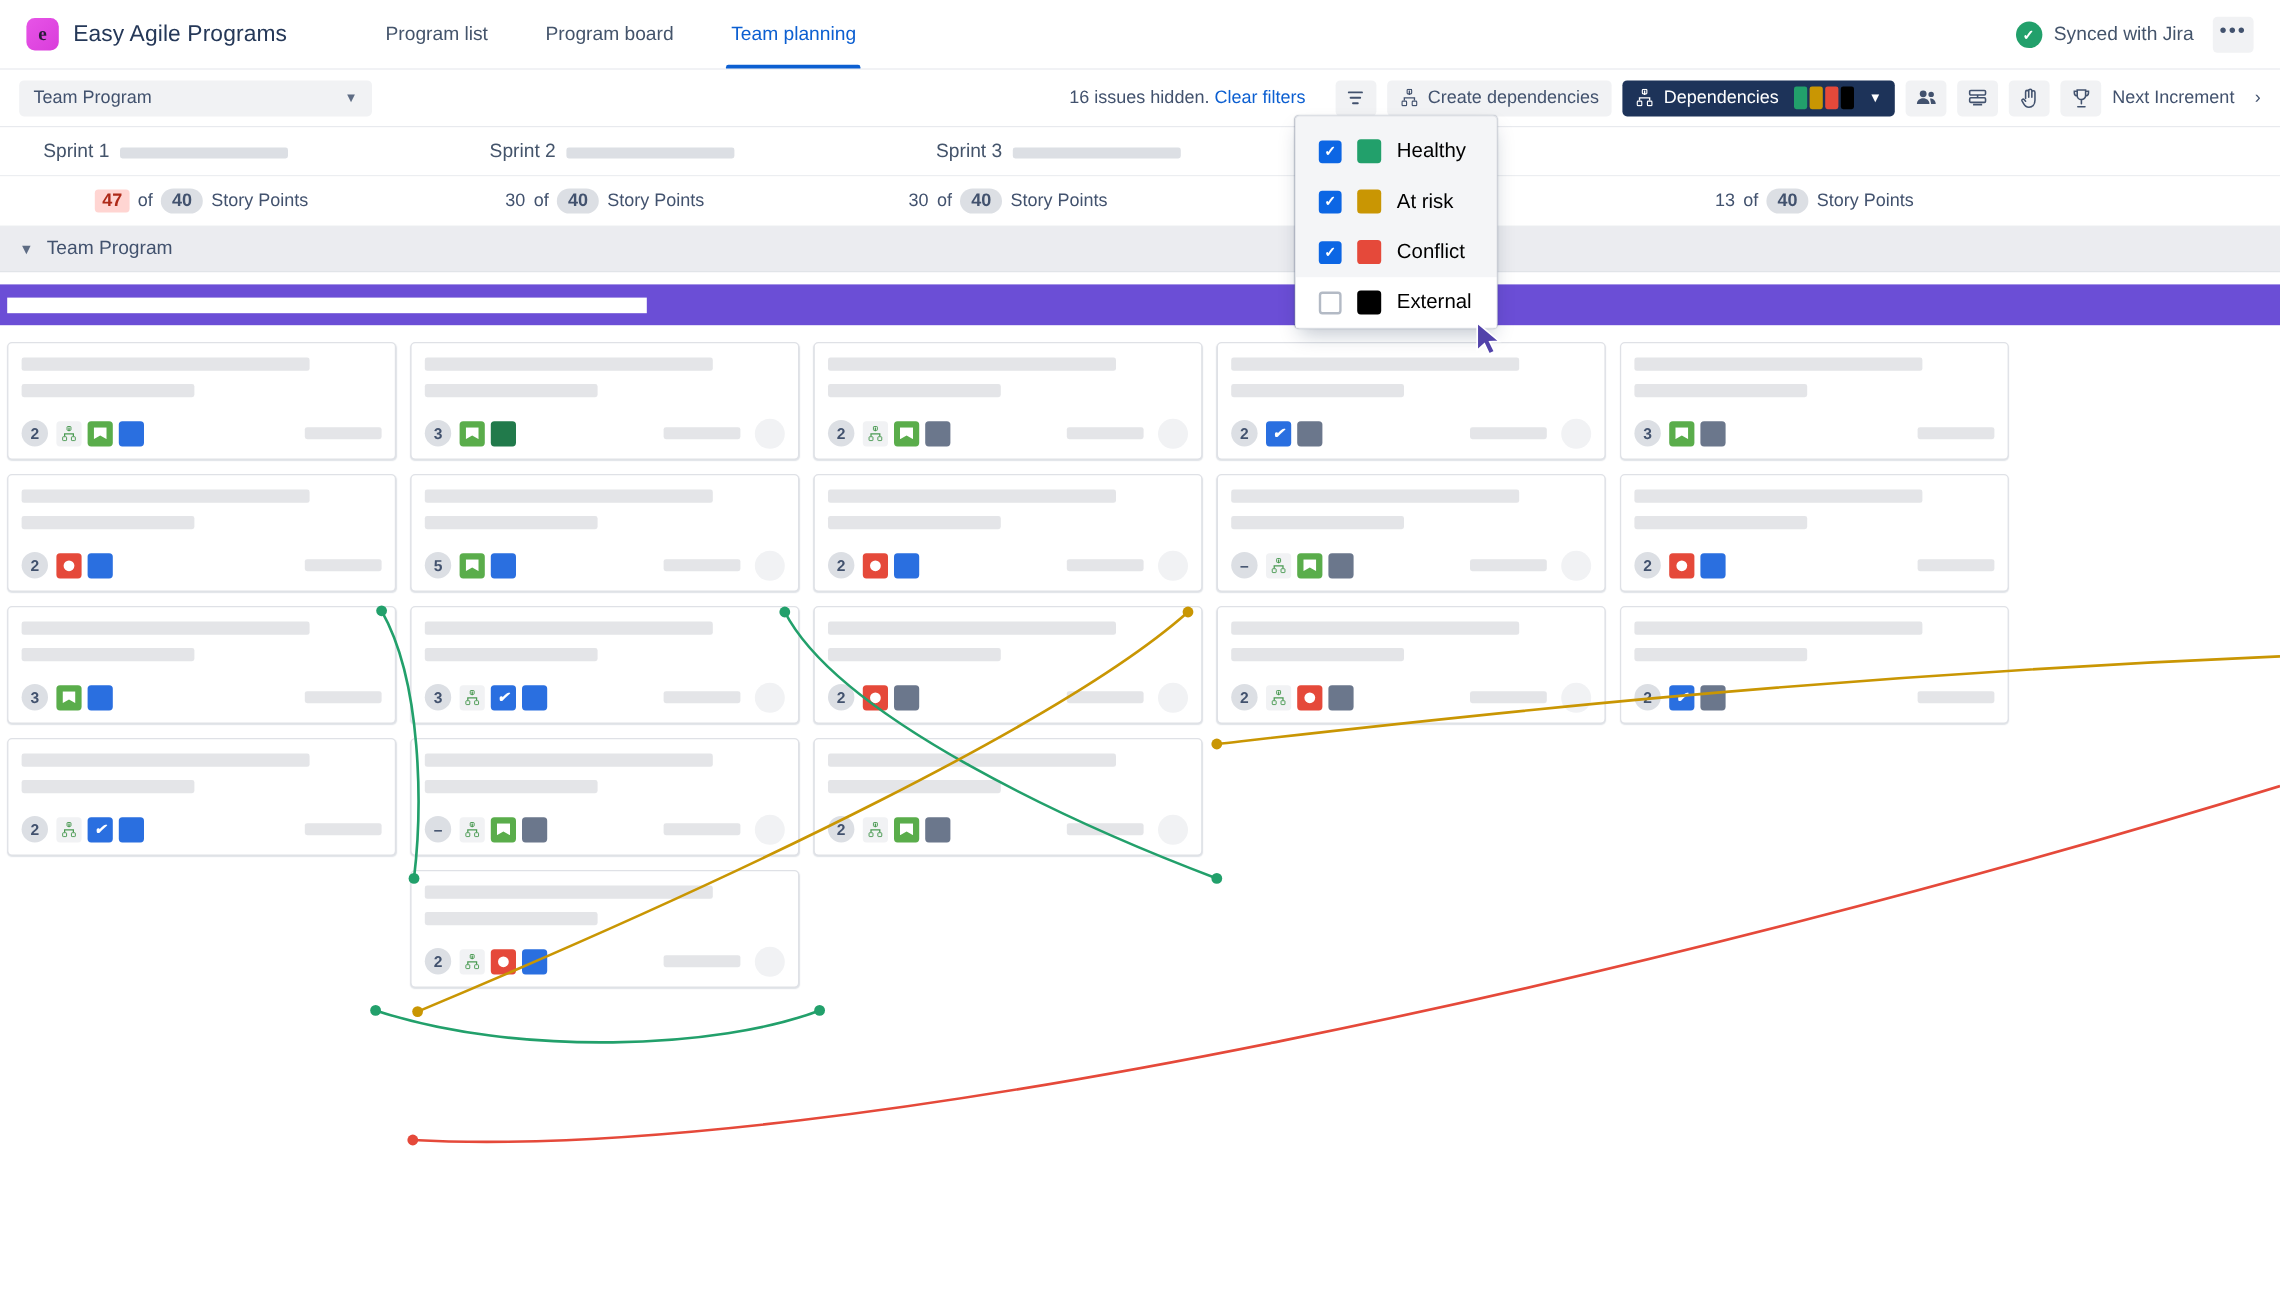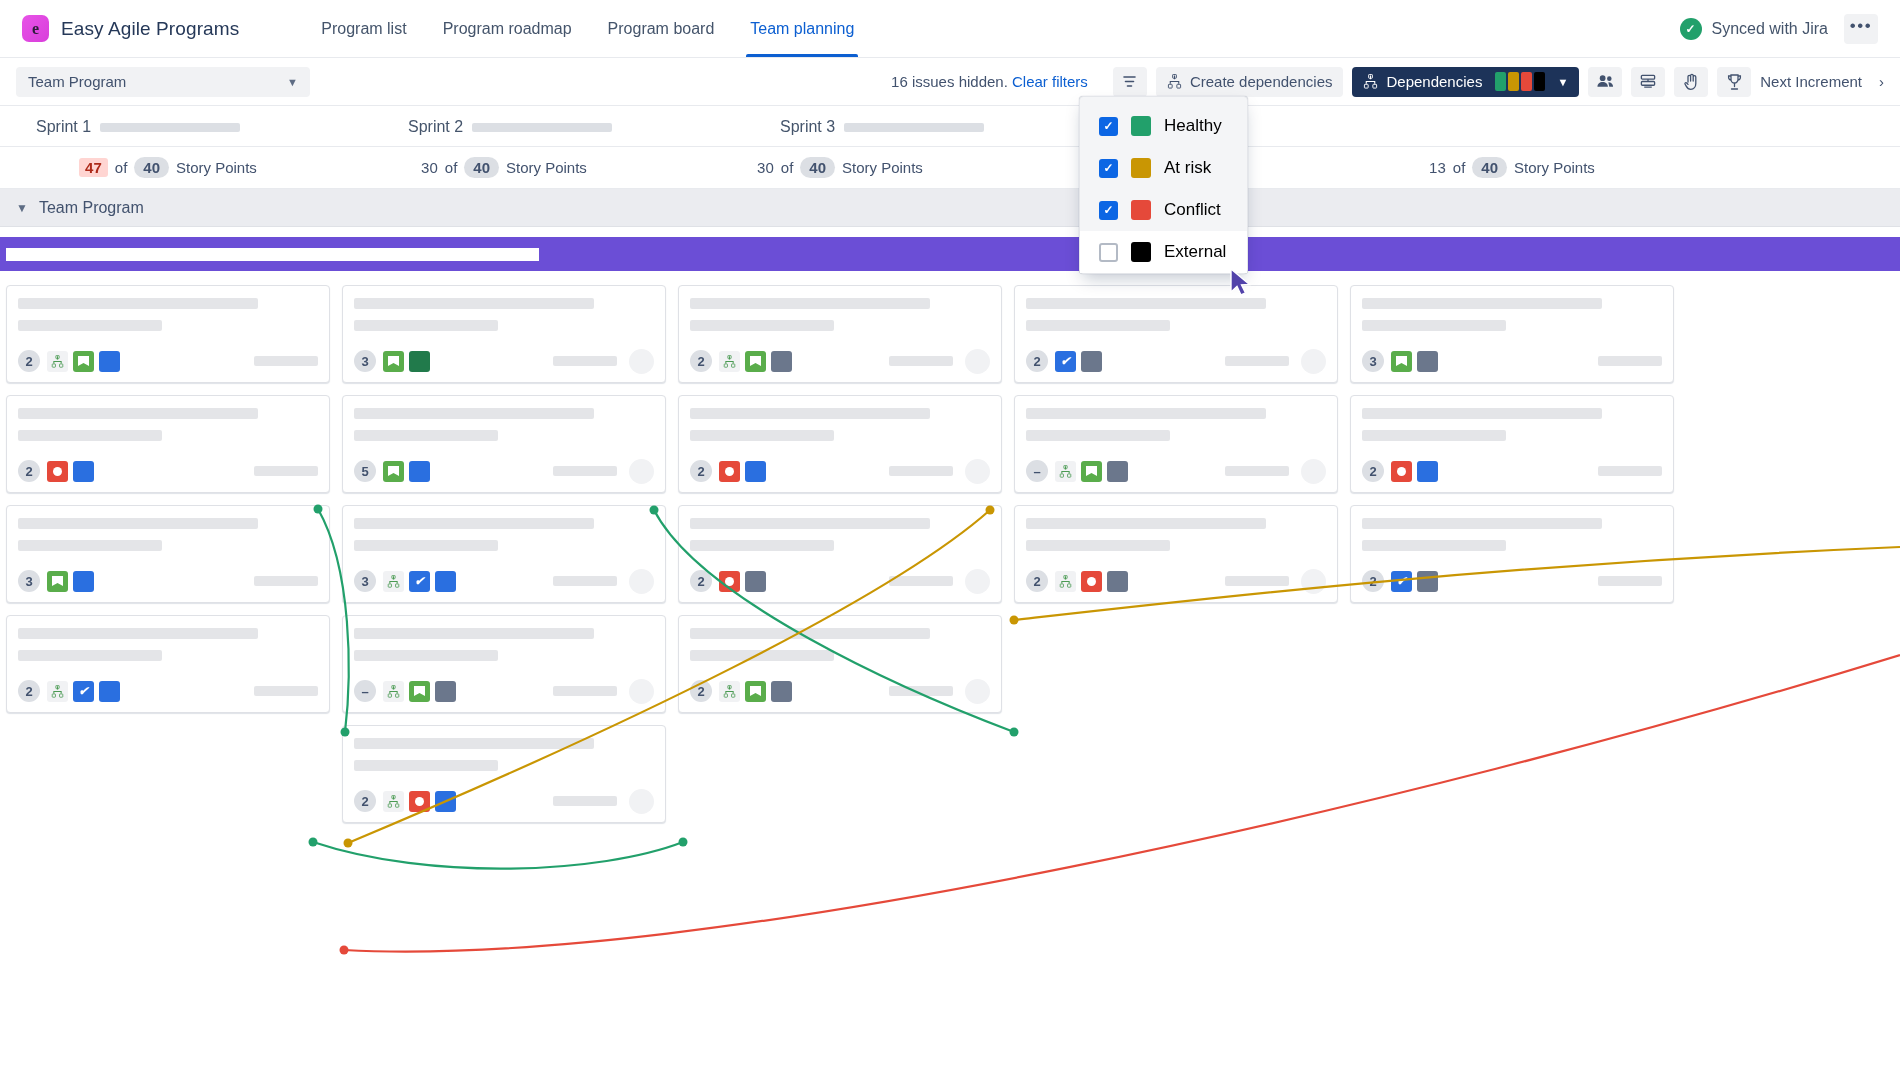--- a/index.html
+++ b/index.html
@@ -16,21 +16,21 @@
     background:#fff;
   }
   .brand { display:flex; align-items:center; gap:12px; }
   .brand-logo {
     width:27px; height:27px; border-radius:7px;
     background:linear-gradient(135deg,#e754e7,#d93ddb);
     display:flex; align-items:center; justify-content:center;
     color:#2b1d3a; font-weight:700; font-size:16px; font-family:"Liberation Serif",serif;
   }
   .brand-name { font-size:19px; color:#253858; font-weight:400; letter-spacing:.1px;text-align:right;}
-  .navtabs { display:flex; align-items:flex-start; gap:0; margin-left:64px; height:100%; }
+  .navtabs { display:flex; align-items:flex-start; gap:12px; margin-left:64px; height:100%; }
   .navtab {
     font-size:16px; color:#44546b; padding:0 18px; height:100%;
     display:flex; align-items:center; cursor:pointer; position:relative;
   }
   .navtab.active { color:#0c5fd1; }
   .navtab.active::after {
     content:""; position:absolute; left:14px; right:14px; bottom:0;
     height:3px; background:#0c5fd1; border-radius:2px 2px 0 0;
   }
   .nav-right { margin-left:auto; display:flex; align-items:center; gap:16px; }
@@ -150,21 +150,20 @@
 </head>
 <body>
 
 <div class="topnav">
   <div class="brand">
     <div class="brand-logo">e</div>
     <div class="brand-name">Easy Agile Programs</div>
   </div>
   <div class="navtabs">
     <div class="navtab">Program list</div>
-    <div class="navtab">Program roadmap</div>
     <div class="navtab">Program board</div>
     <div class="navtab active">Team planning</div>
   </div>
   <div class="nav-right">
     <div class="synced">
       <div class="check-circle">✓</div>
       <span>Synced with Jira</span>
     </div>
     <div class="more-btn">•••</div>
   </div>

